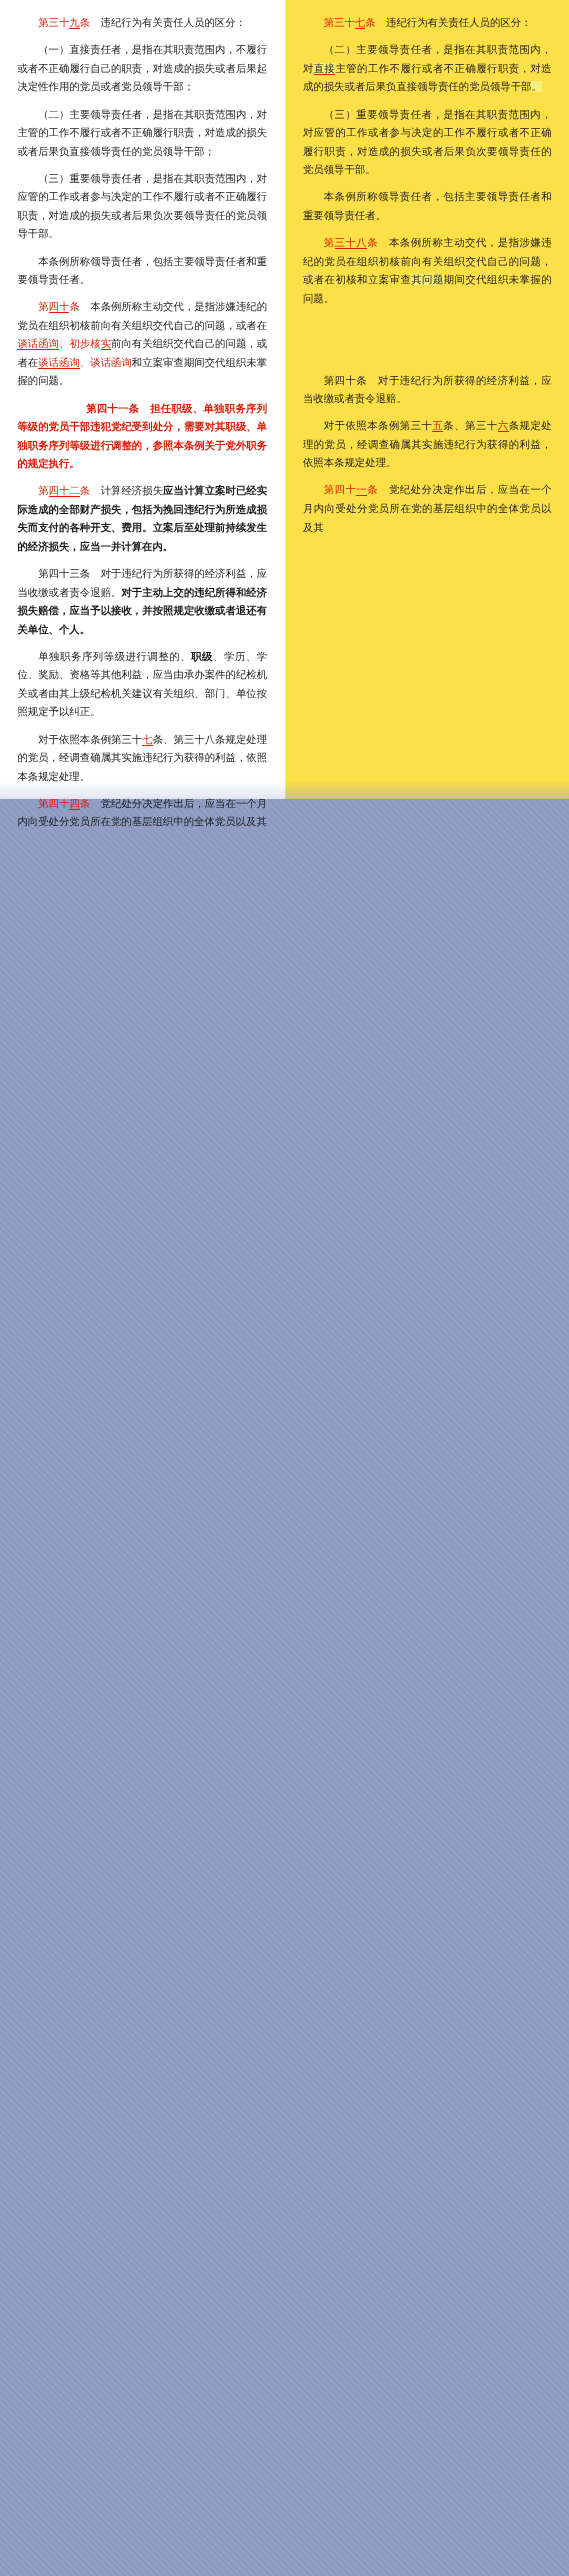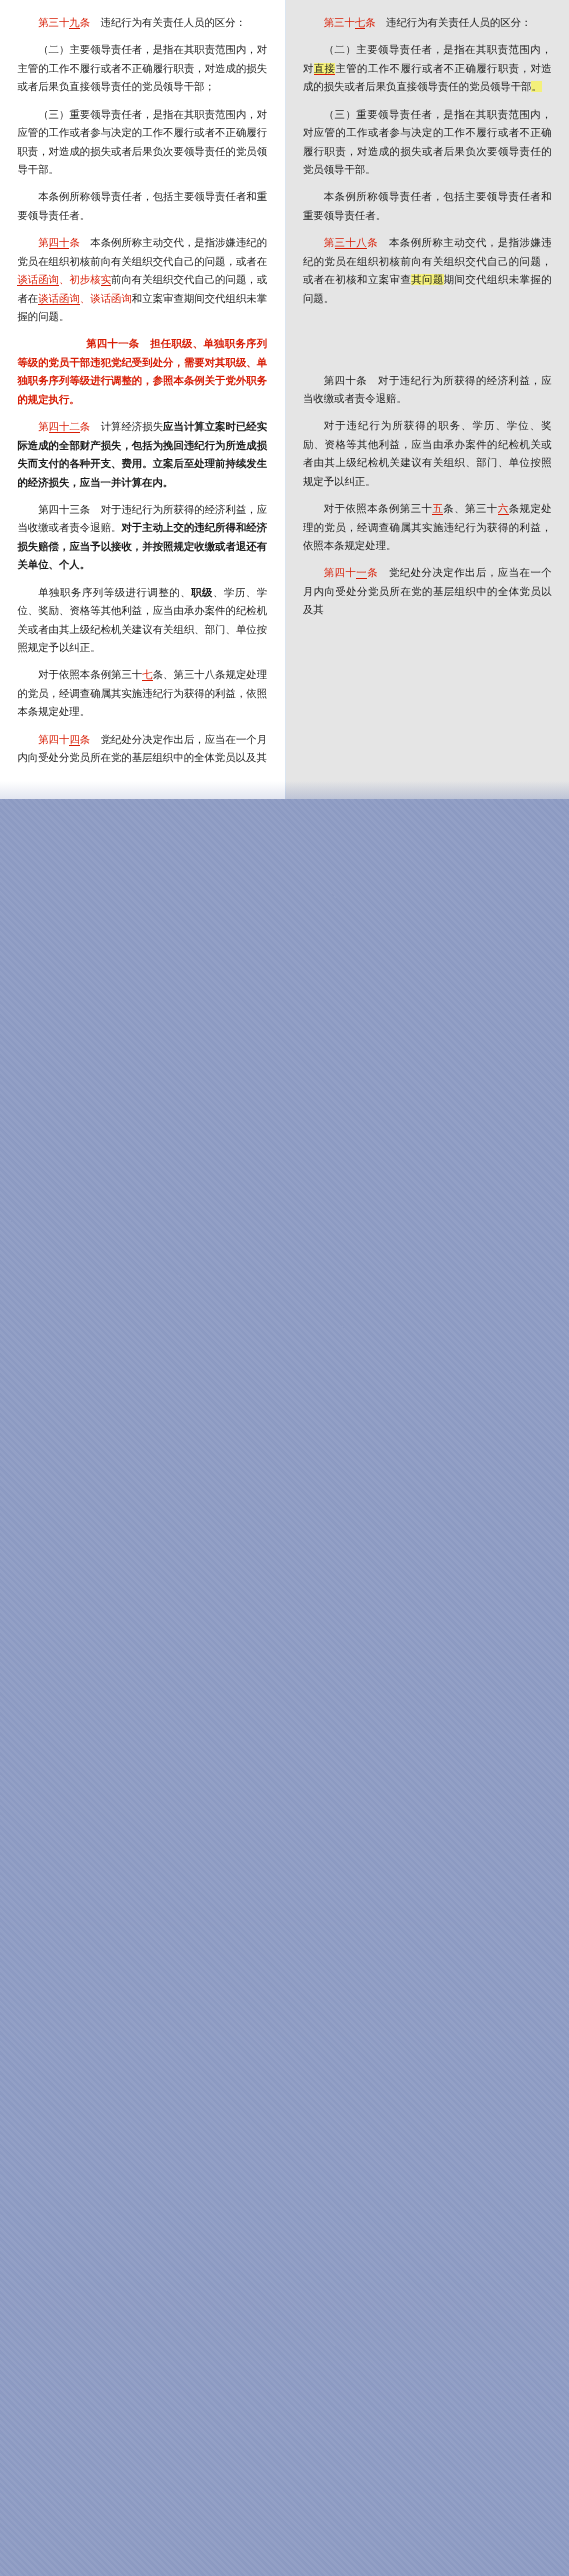--- a/index.html
+++ b/index.html
@@ -30,21 +30,21 @@
   }
   .col{
     width:285px;
     box-sizing:border-box;
     padding:14.2px 17.4px 0 17.4px;
   }
   .col.left{
     background:#ffffff;
   }
   .col.right{
-    background:#e5e5e5;
+    background:#fde047;
     border-left:0.8px solid #dbe6f2;
   }
   .para{
     font-size:10.4px;
     line-height:1.78;
     color:#1b1b1b;
     text-align:justify;
     margin:0 0 8.7px 0;
     text-indent:2em;
   }
@@ -71,40 +71,40 @@
 </style>
 </head>
 <body>
 
 <div class="page">
 
   <div class="doc">
 
     <div class="col left" id="col-left">
         <div class="para"><span class="red">第三十</span><span class="red u">九</span><span class="red">条</span><span>　违纪行为有关责任人员的区分：</span></div>
+        <div class="para"><span>（一）直接责任者，是指在其职责范围内，不履行或者不正确履行自己的职责，对造成的损失或者后果起决定性作用的党员或者党员领导干部；</span></div>
         <div class="para"><span>（二）主要领导责任者，是指在其职责范围内，对主管的工作不履行或者不正确履行职责，对造成的损失或者后果负直接领导责任的党员领导干部；</span></div>
         <div class="para"><span>（三）重要领导责任者，是指在其职责范围内，对应管的工作或者参与决定的工作不履行或者不正确履行职责，对造成的损失或者后果负次要领导责任的党员领导干部。</span></div>
         <div class="para"><span>本条例所称领导责任者，包括主要领导责任者和重要领导责任者。</span></div>
         <div class="para"><span class="red">第</span><span class="red u">四十</span><span class="red">条</span><span>　本条例所称主动交代，是指涉嫌违纪的党员在组织初核前向有关组织交代自己的问题，或者在</span><span class="red u">谈话函询</span><span class="red">、初步核</span><span class="red u">实</span><span>前向有关组织交代自己的问题，或者在</span><span class="red u">谈话函询</span><span class="red">、谈话函询</span><span>和立案审查期间交代组织未掌握的问题。</span></div>
         <div class="para"><span class="redbold">第四十一条　担任职级、单独职务序列等级的党员干部违犯党纪受到处分，需要对其职级、单独职务序列等级进行调整的，参照本条例关于党外职务的规定执行。</span></div>
         <div class="para"><span class="red">第</span><span class="red u">四十二</span><span class="red">条</span><span>　计算经济损失</span><span class="bold">应当计算立案时已经实际造成的全部财产损失，包括为挽回违纪行为所造成损失而支付的各种开支、费用。立案后至处理前持续发生的经济损失，应当一并计算在内。</span></div>
         <div class="para"><span>第四十三条</span><span>　对于违纪行为所获得的经济利益，应当收缴或者责令退赔。</span><span class="bold">对于主动上交的违纪所得和经济损失赔偿，应当予以接收，并按照规定收缴或者退还有关单位、个人。</span></div>
         <div class="para"><span>单独职务序列等级进行调整的、</span><span class="bold">职级</span><span>、学历、学位、奖励、资格等其他利益，应当由承办案件的纪检机关或者由其上级纪检机关建议有关组织、部门、单位按照规定予以纠正。</span></div>
         <div class="para"><span>对于依照本条例第三十</span><span class="red u">七</span><span>条、第三十八条</span><span>规定处理的党员，经调查确属其实施违纪行为获得的利益，依照本条规定处理。</span></div>
         <div class="para"><span class="red">第四十</span><span class="red u">四</span><span class="red">条</span><span>　党纪处分决定作出后，应当在一个月内向受处分党员所在党的基层组织中的全体党员以及其</span></div>
       </div>
     <div class="col right" id="col-right">
         <div class="para"><span class="red">第三十</span><span class="red u">七</span><span class="red">条</span><span>　违纪行为有关责任人员的区分：</span></div>
         <div class="para"><span>（二）主要领导责任者，是指在其职责范围内，对</span><span class="hl u">直接</span><span>主管的工作不履行或者不正确履行职责，对造成的损失或者后果负直接领导责任的党员领导干部</span><span class="hl">。</span></div>
         <div class="para"><span>（三）重要领导责任者，是指在其职责范围内，对应管的工作或者参与决定的工作不履行或者不正确履行职责，对造成的损失或者后果负次要领导责任的党员领导干部。</span></div>
         <div class="para"><span>本条例所称领导责任者，包括主要领导责任者和重要领导责任者。</span></div>
         <div class="para"><span class="red">第</span><span class="red u">三十八</span><span class="red">条</span><span>　本条例所称主动交代，是指涉嫌违纪的党员在组织初核前向有关组织交代自己的问题，或者在初核和立案审查</span><span class="hl">其问题</span><span>期间交代组织未掌握的问题。</span></div>
         <div class="para" style="height: 46px;">&nbsp;</div>
         <div class="para"><span>第四十条</span><span>　对于违纪行为所获得的经济利益，应当收缴或者责令退赔。</span></div>
-        <div class="para"><span>对于违纪行为所获得的职务、学历、学位、奖励、资格等其他利益，应当由承办案件的纪检机关或者由其上级纪检机关建议有关组织、部门、单位按照规定予以纠正。</span></div>
         <div class="para"><span>对于依照本条例第三十</span><span class="red u">五</span><span>条、第三十</span><span class="red u">六</span><span>条</span><span>规定处理的党员，经调查确属其实施违纪行为获得的利益，依照本条规定处理。</span></div>
         <div class="para"><span class="red">第四十</span><span class="red u">一</span><span class="red">条</span><span>　党纪处分决定作出后，应当在一个月内向受处分党员所在党的基层组织中的全体党员以及其</span></div>
       </div>
 
   </div>
 
   <div class="cut"></div>
   <div class="cut-right"></div>
 
 </div>

